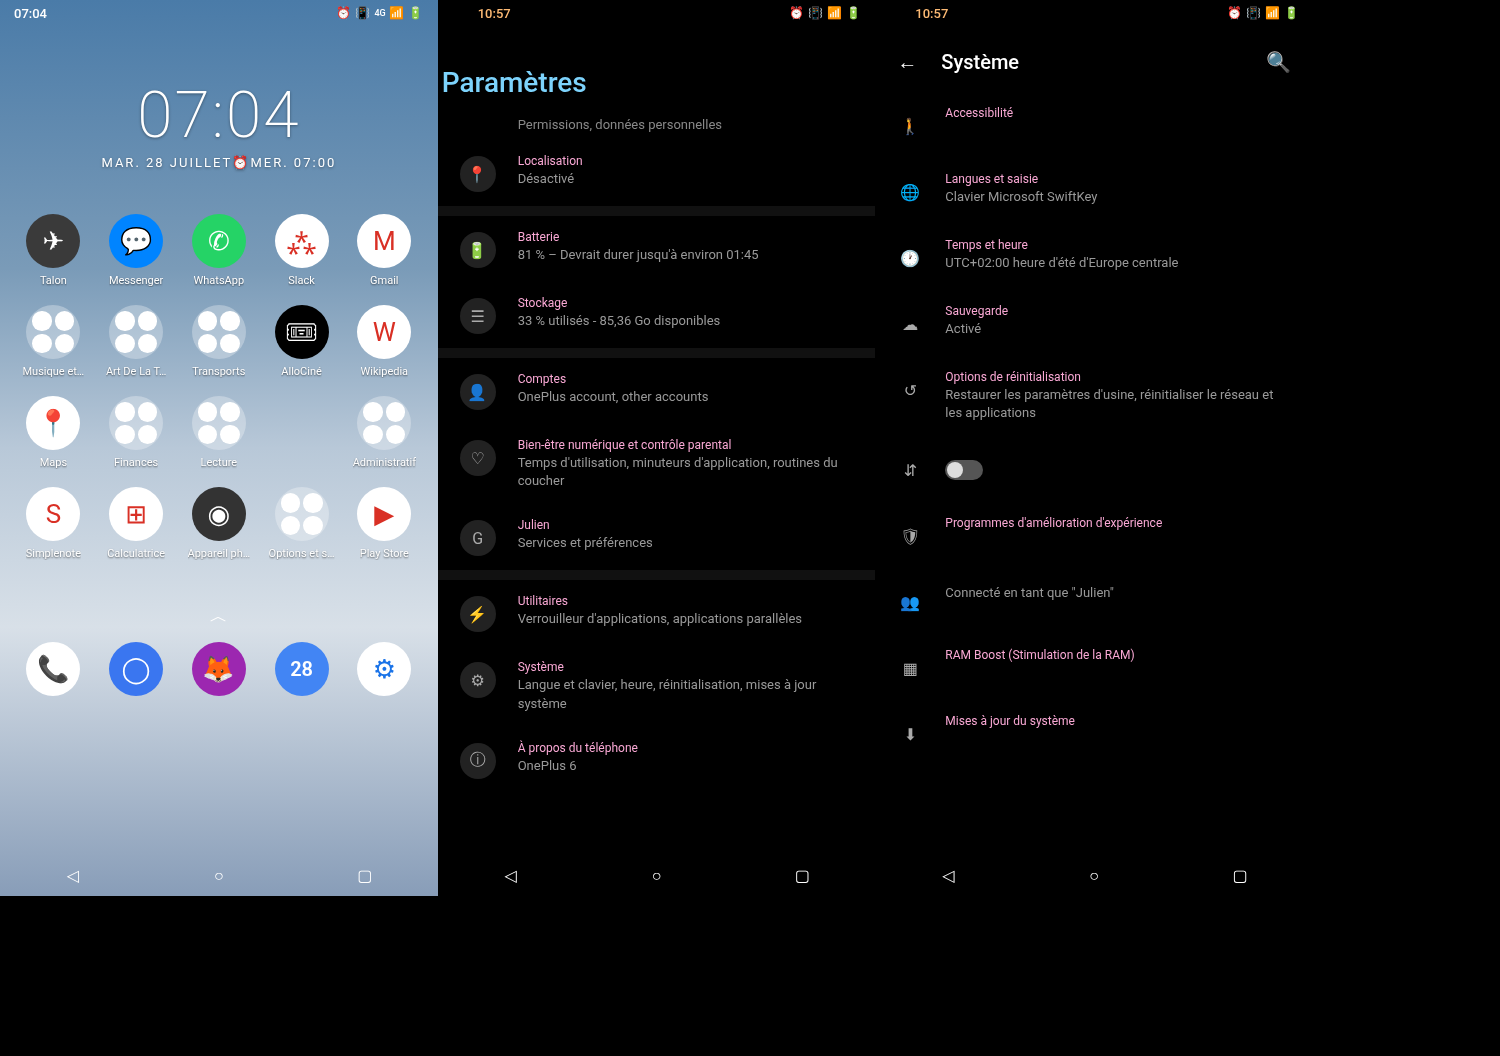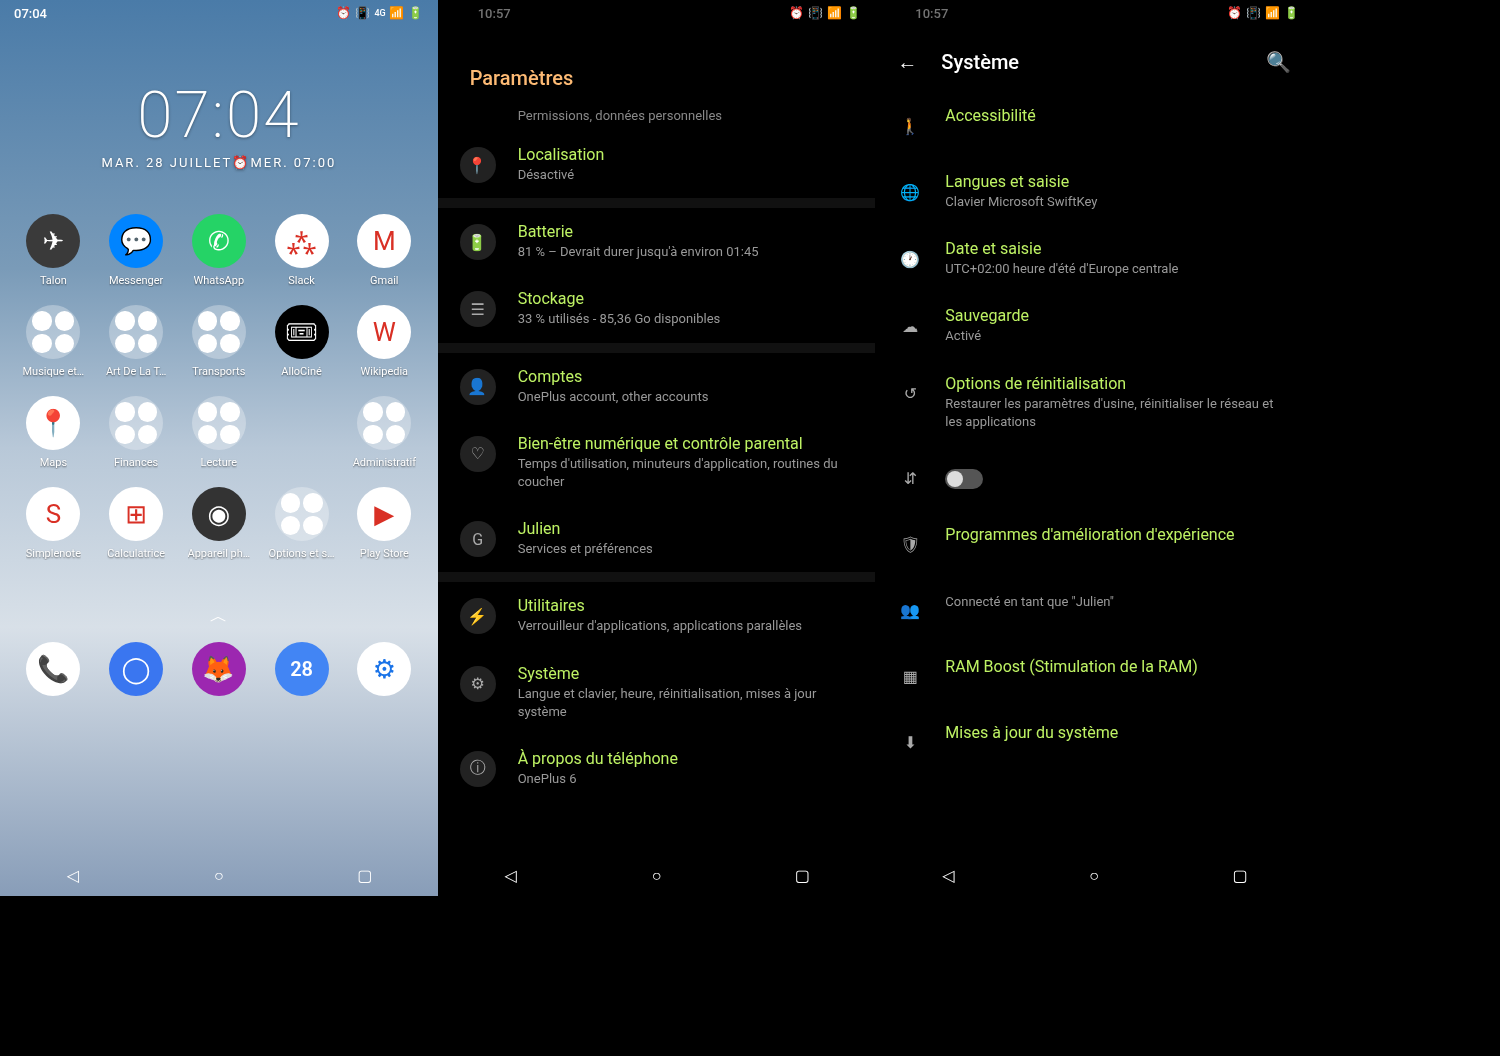--- a/index.html
+++ b/index.html
@@ -2,45 +2,45 @@
 <html><head>
 <meta charset="utf-8">
 <style>
 * { margin: 0; padding: 0; box-sizing: border-box; }
 body { font-family: -apple-system, Roboto, "Helvetica Neue", Arial, sans-serif; background: #000; display: flex; width: 1313px; height: 896px; overflow: hidden; }
 .screen { width: 481px; height: 896px; position: relative; overflow: hidden; }
 .screen1 { background: linear-gradient(180deg, #4a7ba8 0%, #7a9bb8 30%, #b8c8d8 50%, #d8e0e8 70%, #889db8 100%); }
 .screen2, .screen3 { background: #000; color: #fff; }
 .statusbar { height: 26px; display: flex; justify-content: space-between; align-items: center; padding: 0 14px; font-size: 13px; font-weight: 500; }
 .screen1 .statusbar { color: #fff; }
-.screen2 .statusbar, .screen3 .statusbar { color: #737373; padding-left: 40px; }
+.screen2 .statusbar, .screen3 .statusbar { color: #fdba74; padding-left: 40px; }
 .sb-right { display: flex; gap: 4px; align-items: center; font-size: 12px; }
 .sb-icon { width: 15px; height: 15px; display: inline-flex; align-items: center; justify-content: center; }
 .clock-widget { text-align: center; color: #fff; margin-top: 52px; text-shadow: 0 1px 3px rgba(0,0,0,0.4); }
 .clock-time { font-size: 64px; font-weight: 200; letter-spacing: 2px; }
 .clock-date { font-size: 13px; letter-spacing: 2px; margin-top: 2px; display: flex; justify-content: center; align-items: center; }
 .app-grid { display: grid; grid-template-columns: repeat(5, 1fr); gap: 18px 0; padding: 14px 12px; margin-top: 30px; }
 .app { display: flex; flex-direction: column; align-items: center; gap: 6px; text-align: center; }
 .app-icon { width: 54px; height: 54px; border-radius: 50%; background: #fff; display: flex; align-items: center; justify-content: center; font-size: 26px; position: relative; }
 .app-label { color: #fff; font-size: 11px; text-shadow: 0 1px 2px rgba(0,0,0,0.6); max-width: 78px; overflow: hidden; white-space: nowrap; text-overflow: ellipsis; }
 .folder-icon { background: rgba(255,255,255,0.3); display: grid; grid-template-columns: 1fr 1fr; grid-template-rows: 1fr 1fr; padding: 6px; gap: 3px; }
 .folder-mini { border-radius: 50%; background: #fff; width: 100%; height: 100%; }
 .arrow-up { text-align: center; color: #fff; margin-top: 30px; font-size: 18px; }
 .dock { display: grid; grid-template-columns: repeat(5, 1fr); padding: 14px 12px; }
 .navbar { position: absolute; bottom: 0; left: 0; right: 0; height: 42px; display: flex; justify-content: space-around; align-items: center; }
 .screen1 .navbar { color: #fff; }
 .navbar span { width: 22px; height: 22px; display: flex; align-items: center; justify-content: center; }
-.settings-header { padding: 40px 32px 18px; font-size: 20px; font-weight: 500; color: #fdba74; }
+.settings-header { padding: 40px 4px 18px; font-size: 28px; font-weight: 500; color: #7dd3fc; }
 .settings-title { display: flex; align-items: center; padding: 24px 22px 18px; font-size: 20px; font-weight: 500; gap: 24px; }
 .settings-title .search { margin-left: auto; }
 .settings-item { display: flex; align-items: flex-start; padding: 14px 22px; gap: 22px; }
 .si-icon { width: 36px; height: 36px; border-radius: 50%; background: #222; display: flex; align-items: center; justify-content: center; flex-shrink: 0; font-size: 16px; color: #aaa; margin-top: 2px; }
 .screen3 .si-icon { background: transparent; width: 26px; }
 .si-text { flex: 1; }
-.si-title { font-size: 16px; color: #bef264; }
+.si-title { font-size: 12px; color: #f9a8d4; }
 .si-sub { font-size: 13px; color: #999; margin-top: 2px; line-height: 1.4; }
 .divider { height: 10px; background: #111; }
 .toggle { width: 38px; height: 20px; border-radius: 10px; background: #555; position: relative; margin-top: 10px; flex-shrink: 0; }
 .toggle::after { content: ''; position: absolute; width: 16px; height: 16px; border-radius: 50%; background: #ddd; top: 2px; left: 2px; }
 .truncated { color: #888; font-size: 13px; padding: 0 22px 8px 80px; }
 </style>
 </head>
 <body>
 
 <div class="screen screen1">
@@ -314,21 +314,21 @@
       <div class="settings-item">
         <div class="si-icon">🌐</div>
     <div class="si-text" style="">
       <div class="si-title">Langues et saisie</div>
       <div class="si-sub">Clavier Microsoft SwiftKey</div>
     </div>
       </div>
       <div class="settings-item">
         <div class="si-icon">🕐</div>
     <div class="si-text" style="">
-      <div class="si-title">Date et saisie</div>
+      <div class="si-title">Temps et heure</div>
       <div class="si-sub">UTC+02:00 heure d'été d'Europe centrale</div>
     </div>
       </div>
       <div class="settings-item">
         <div class="si-icon">☁</div>
     <div class="si-text" style="">
       <div class="si-title">Sauvegarde</div>
       <div class="si-sub">Activé</div>
     </div>
       </div>

